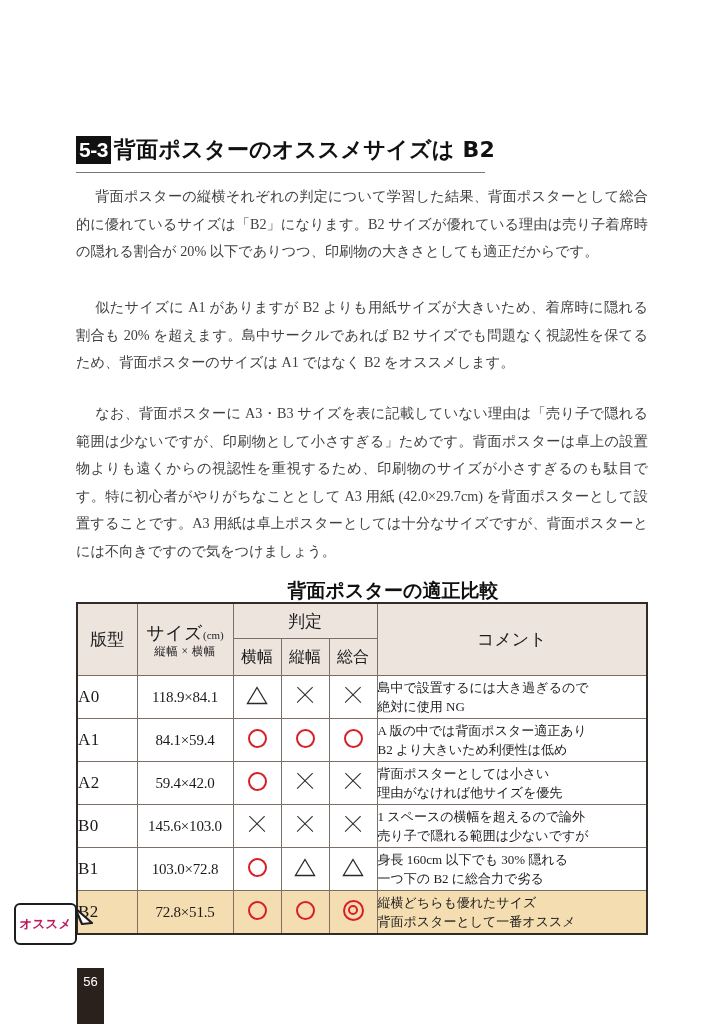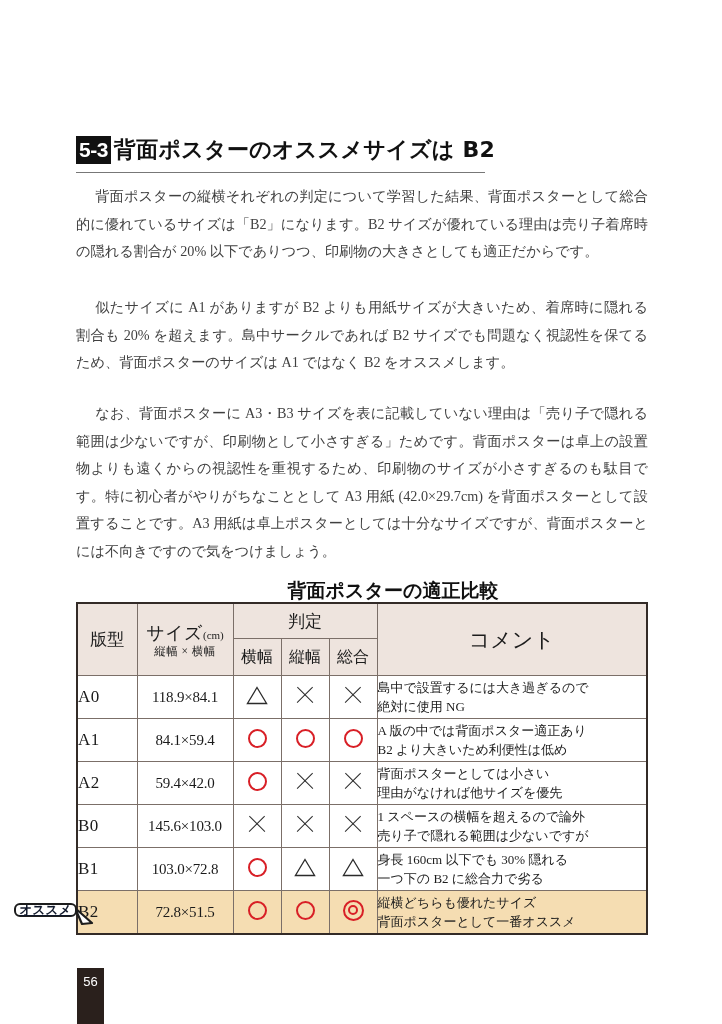--- a/index.html
+++ b/index.html
@@ -120,21 +120,21 @@
     text-align: center;
     font-weight: normal;
     color: #1c1c1c;
   }
   .hd-hangata { font-size: 17px; }
   .hd-size-main { font-size: 18px; letter-spacing: 0.5px; text-align: right; }
   .hd-size-unit { font-size: 11px; }
   .hd-size-sub { font-size: 11.5px; display:block; margin-top: -1px; letter-spacing: 0.5px;}
   .hd-hantei { font-size: 17px; }
   .hd-sub { font-size: 16px; }
-  .hd-comment { font-size: 21px; }
+  .hd-comment { font-size: 17px; }
 
   col.c-kata  { width: 60px; }
   col.c-size  { width: 96px; }
   col.c-j1    { width: 48px; }
   col.c-j2    { width: 48px; }
   col.c-j3    { width: 48px; }
   col.c-cmt   { width: 270px; }
 
   td.kata {
     text-align: left;
@@ -199,35 +199,34 @@
   }
   .m-cross::before { transform: translate(-50%,-50%) rotate(45deg); }
   .m-cross::after  { transform: translate(-50%,-50%) rotate(-45deg); }
 
   
   .badge {
     position: absolute;
     left: 14px;
     top: 903px;
     width: 63px;
-    height: 14px;
+    height: 42px;
     background: #ffffff;
     border: 2.2px solid #1d1d1d;
     border-radius: 6px;
     display: flex;
     align-items: center;
     justify-content: center;
     font-family: "DejaVu Sans", "Liberation Sans", sans-serif;
     font-size: 12.5px;
     font-weight: 700;
-    color: #0f172a;
+    color: #be185d;
     letter-spacing: 0.2px;
     box-sizing: border-box;
     z-index: 5;
-    text-decoration: underline;
   }
   .badge-tail {
     position: absolute;
     left: 74px;
     top: 906px;
     width: 0; height: 0;
     z-index: 4;
   }
   .badge-tail svg { display: block; }
 

